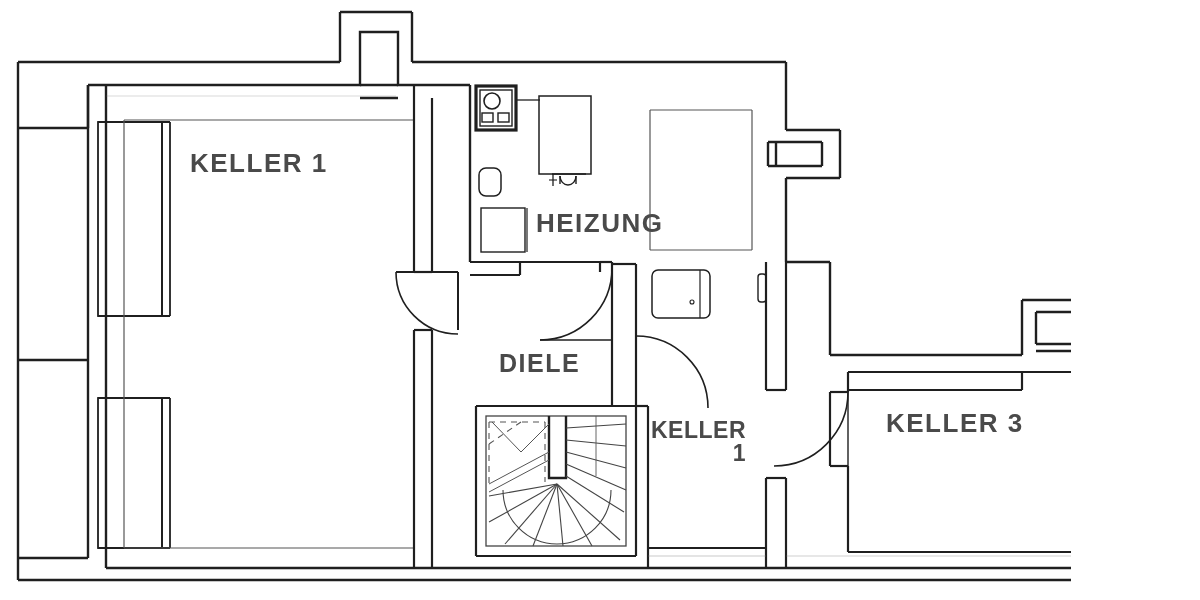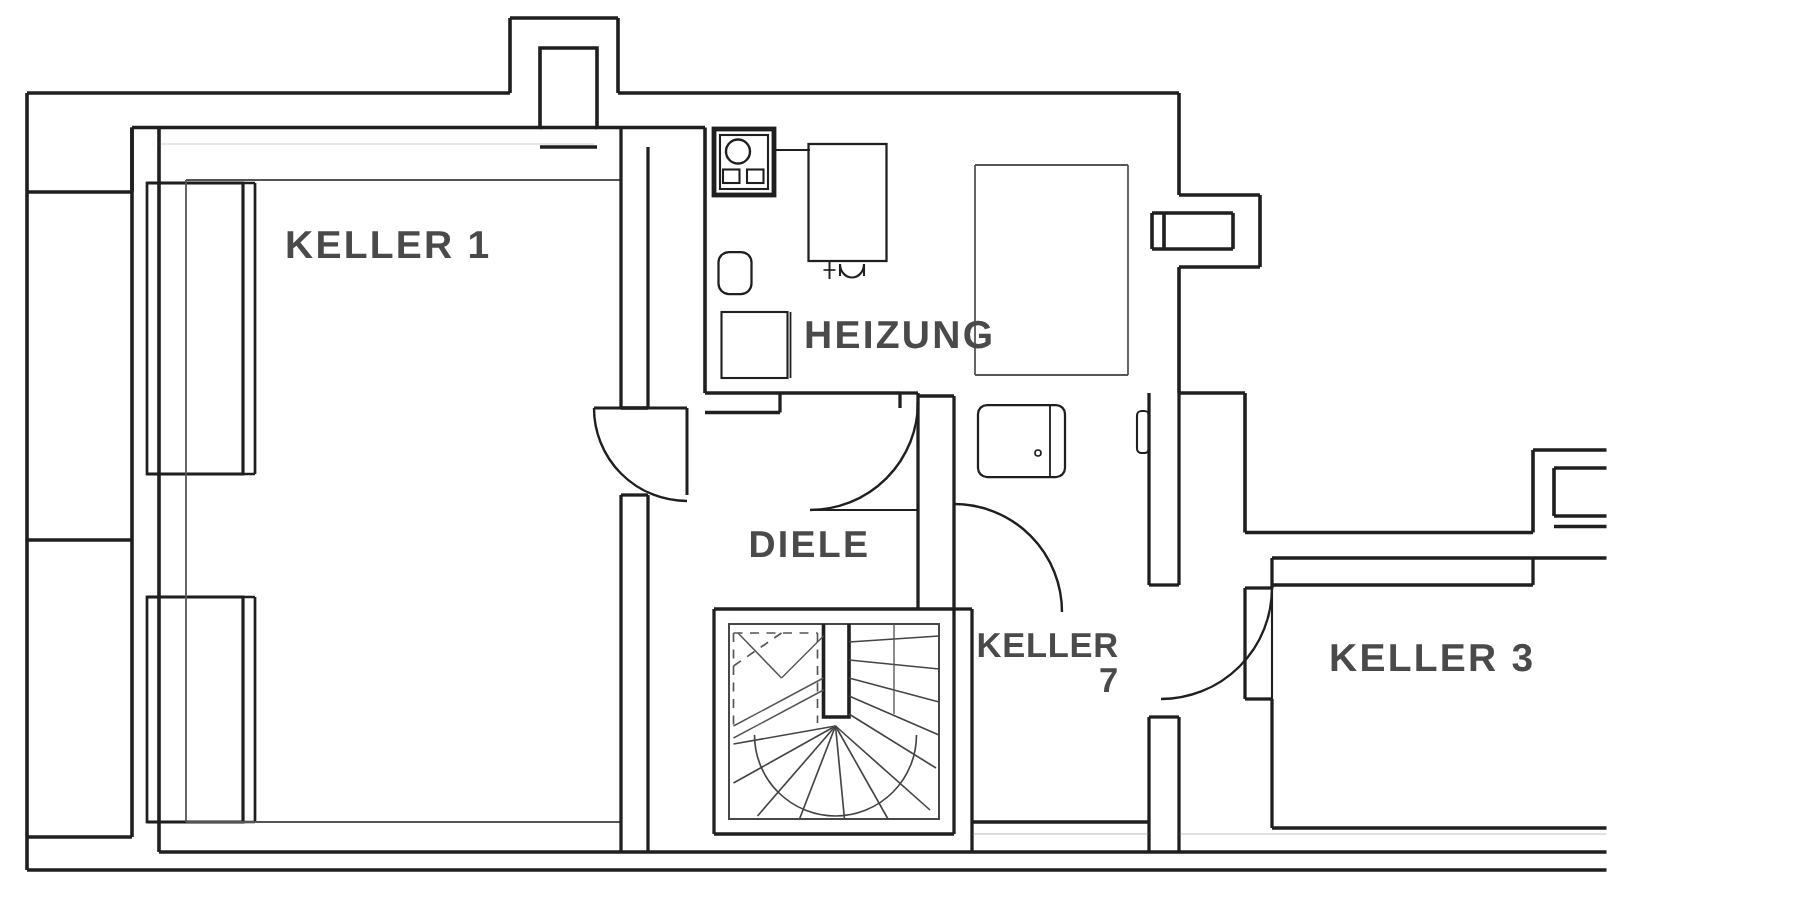--- a/index.html
+++ b/index.html
@@ -32,21 +32,21 @@
     font-weight: bold;
     letter-spacing: 1.5px;
     white-space: pre-line;
     line-height: 1.02;
     user-select: none;
   }
   .lbl-keller1 { left: 190px; top: 150px;  font-size: 26px; }
   .lbl-heizung { left: 536px; top: 196px;  font-size: 26px; margin-top: 14px; }
   .lbl-diele   { left: 499px; top: 351px;  font-size: 25px; }
   .lbl-keller2 { left: 651px; top: 419px;  font-size: 23px; letter-spacing: 0.5px;}
-  .lbl-keller3 { left: 886px; top: 425px;  font-size: 26px; }
+  .lbl-keller3 { left: 886px; top: 410px;  font-size: 26px; }
 </style>
 </head>
 <body>
 
 <div id="floorplan-page">
 
   <svg id="plan-svg" viewBox="0 0 1200 600">
 
     <g fill="none" stroke="#1f1f1f" stroke-width="2.4" stroke-linejoin="miter">
 
@@ -309,17 +309,17 @@
     </g>
   </svg>
 
   <div class="room-label lbl-keller1">KELLER 1</div>
 
   <div class="room-label lbl-heizung">HEIZUNG</div>
 
   <div class="room-label lbl-diele">DIELE</div>
 
   <div class="room-label lbl-keller2">KELLER
-7</div>
+1</div>
 
   <div class="room-label lbl-keller3">KELLER 3</div>
 
 </div>
 
 </body></html>

